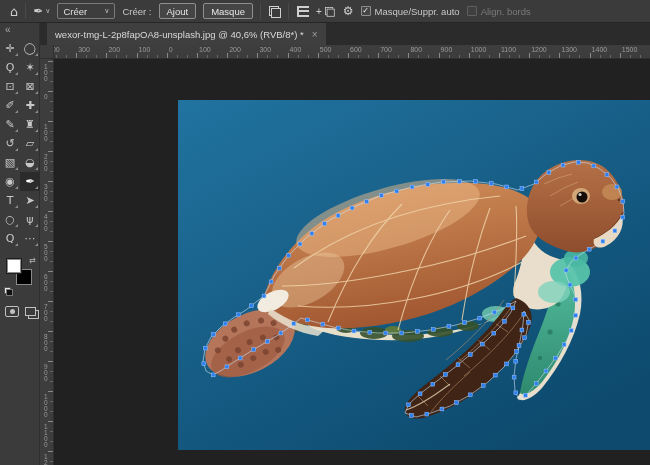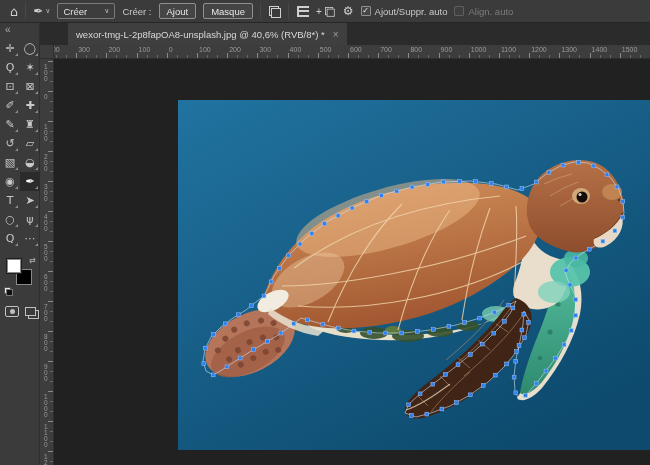--- a/index.html
+++ b/index.html
@@ -51,21 +51,21 @@
   #default-colors::before{content:"";position:absolute;left:0;top:0;width:5px;height:5px;background:#e8e8e8;border:1px solid #555;}
   #default-colors::after{content:"";position:absolute;right:0;bottom:0;width:5px;height:5px;background:#111;border:1px solid #777;}
   #mode-row{display:flex;gap:6px;padding-left:5px;margin-top:6px;align-items:center;}
   #quickmask-icon{position:relative;width:14px;height:11px;border:1px solid #c0c0c0;border-radius:2px;}
   #quickmask-icon::before{content:"";position:absolute;left:3.5px;top:2px;width:5px;height:5px;border-radius:50%;background:#c0c0c0;}
   #screenmode-icon{position:relative;width:11px;height:9px;border:1px solid #c0c0c0;box-shadow:3px 3px 0 -1px #3b3b3b,3px 3px 0 0 #c0c0c0;}
 
   
   #doc-area{position:absolute;left:40px;top:23px;width:610px;height:442px;background:#212121;}
   #tab-bar{position:absolute;left:0;top:0;width:610px;height:22px;background:#2b2b2b;display:flex;align-items:flex-end;}
-  #doc-tab{height:22px;margin-left:28px;background:#3f3f3f;display:flex;align-items:center;gap:8px;
+  #doc-tab{height:22px;margin-left:7px;background:#3f3f3f;display:flex;align-items:center;gap:8px;
            padding:0 8px;font-size:9.5px;color:#d8d8d8;white-space:nowrap;}
   #tab-close{color:#9e9e9e;font-size:10px;}
 
   #h-ruler{position:absolute;left:0;top:22px;width:610px;height:14px;background:#3d3d3d;border-bottom:1px solid #2e2e2e;overflow:hidden;}
   .h-tick{position:absolute;bottom:0;width:1px;height:5px;background:#8a8a8a;}
   .h-tick.minor{height:3px;background:#666;}
   .h-lbl{position:absolute;top:1px;font-size:7px;color:#9b9b9b;line-height:1;}
   #v-ruler{position:absolute;left:0;top:36px;width:14px;height:406px;background:#3d3d3d;border-right:1px solid #2e2e2e;overflow:hidden;}
   .v-tick{position:absolute;right:0;height:1px;width:5px;background:#8a8a8a;}
   .v-tick.minor{width:3px;background:#666;}
@@ -100,25 +100,25 @@
     <span class="sq-icon"></span>
     <span class="ob-sep"></span>
     <span id="align-icon"></span>
     <span id="add-stack">
         <span>+</span>
         <span class="sq-icon" style="transform:scale(.8)"></span>
       </span>
     <span class="ob-icon glyph">⚙</span>
     <span class="chk-group">
       <span class="cb glyph">✓</span>
-      <span class="ob-label">Ajout/Suppr. auto</span>
+      <span class="ob-label">Masque/Suppr. auto</span>
     </span>
     <span class="chk-group">
       <span class="cb off"></span>
-      <span class="ob-label disabled">Align. auto</span>
+      <span class="ob-label disabled">Align. bords</span>
     </span>
   </div>
 
   <div id="tools-panel">
     <div id="collapse">«</div>
     <div id="tool-grid">
         <div class="tool glyph">✛</div>
         <div class="tool glyph">◯</div>
         <div class="tool glyph">Ϙ</div>
         <div class="tool glyph">✶</div>

